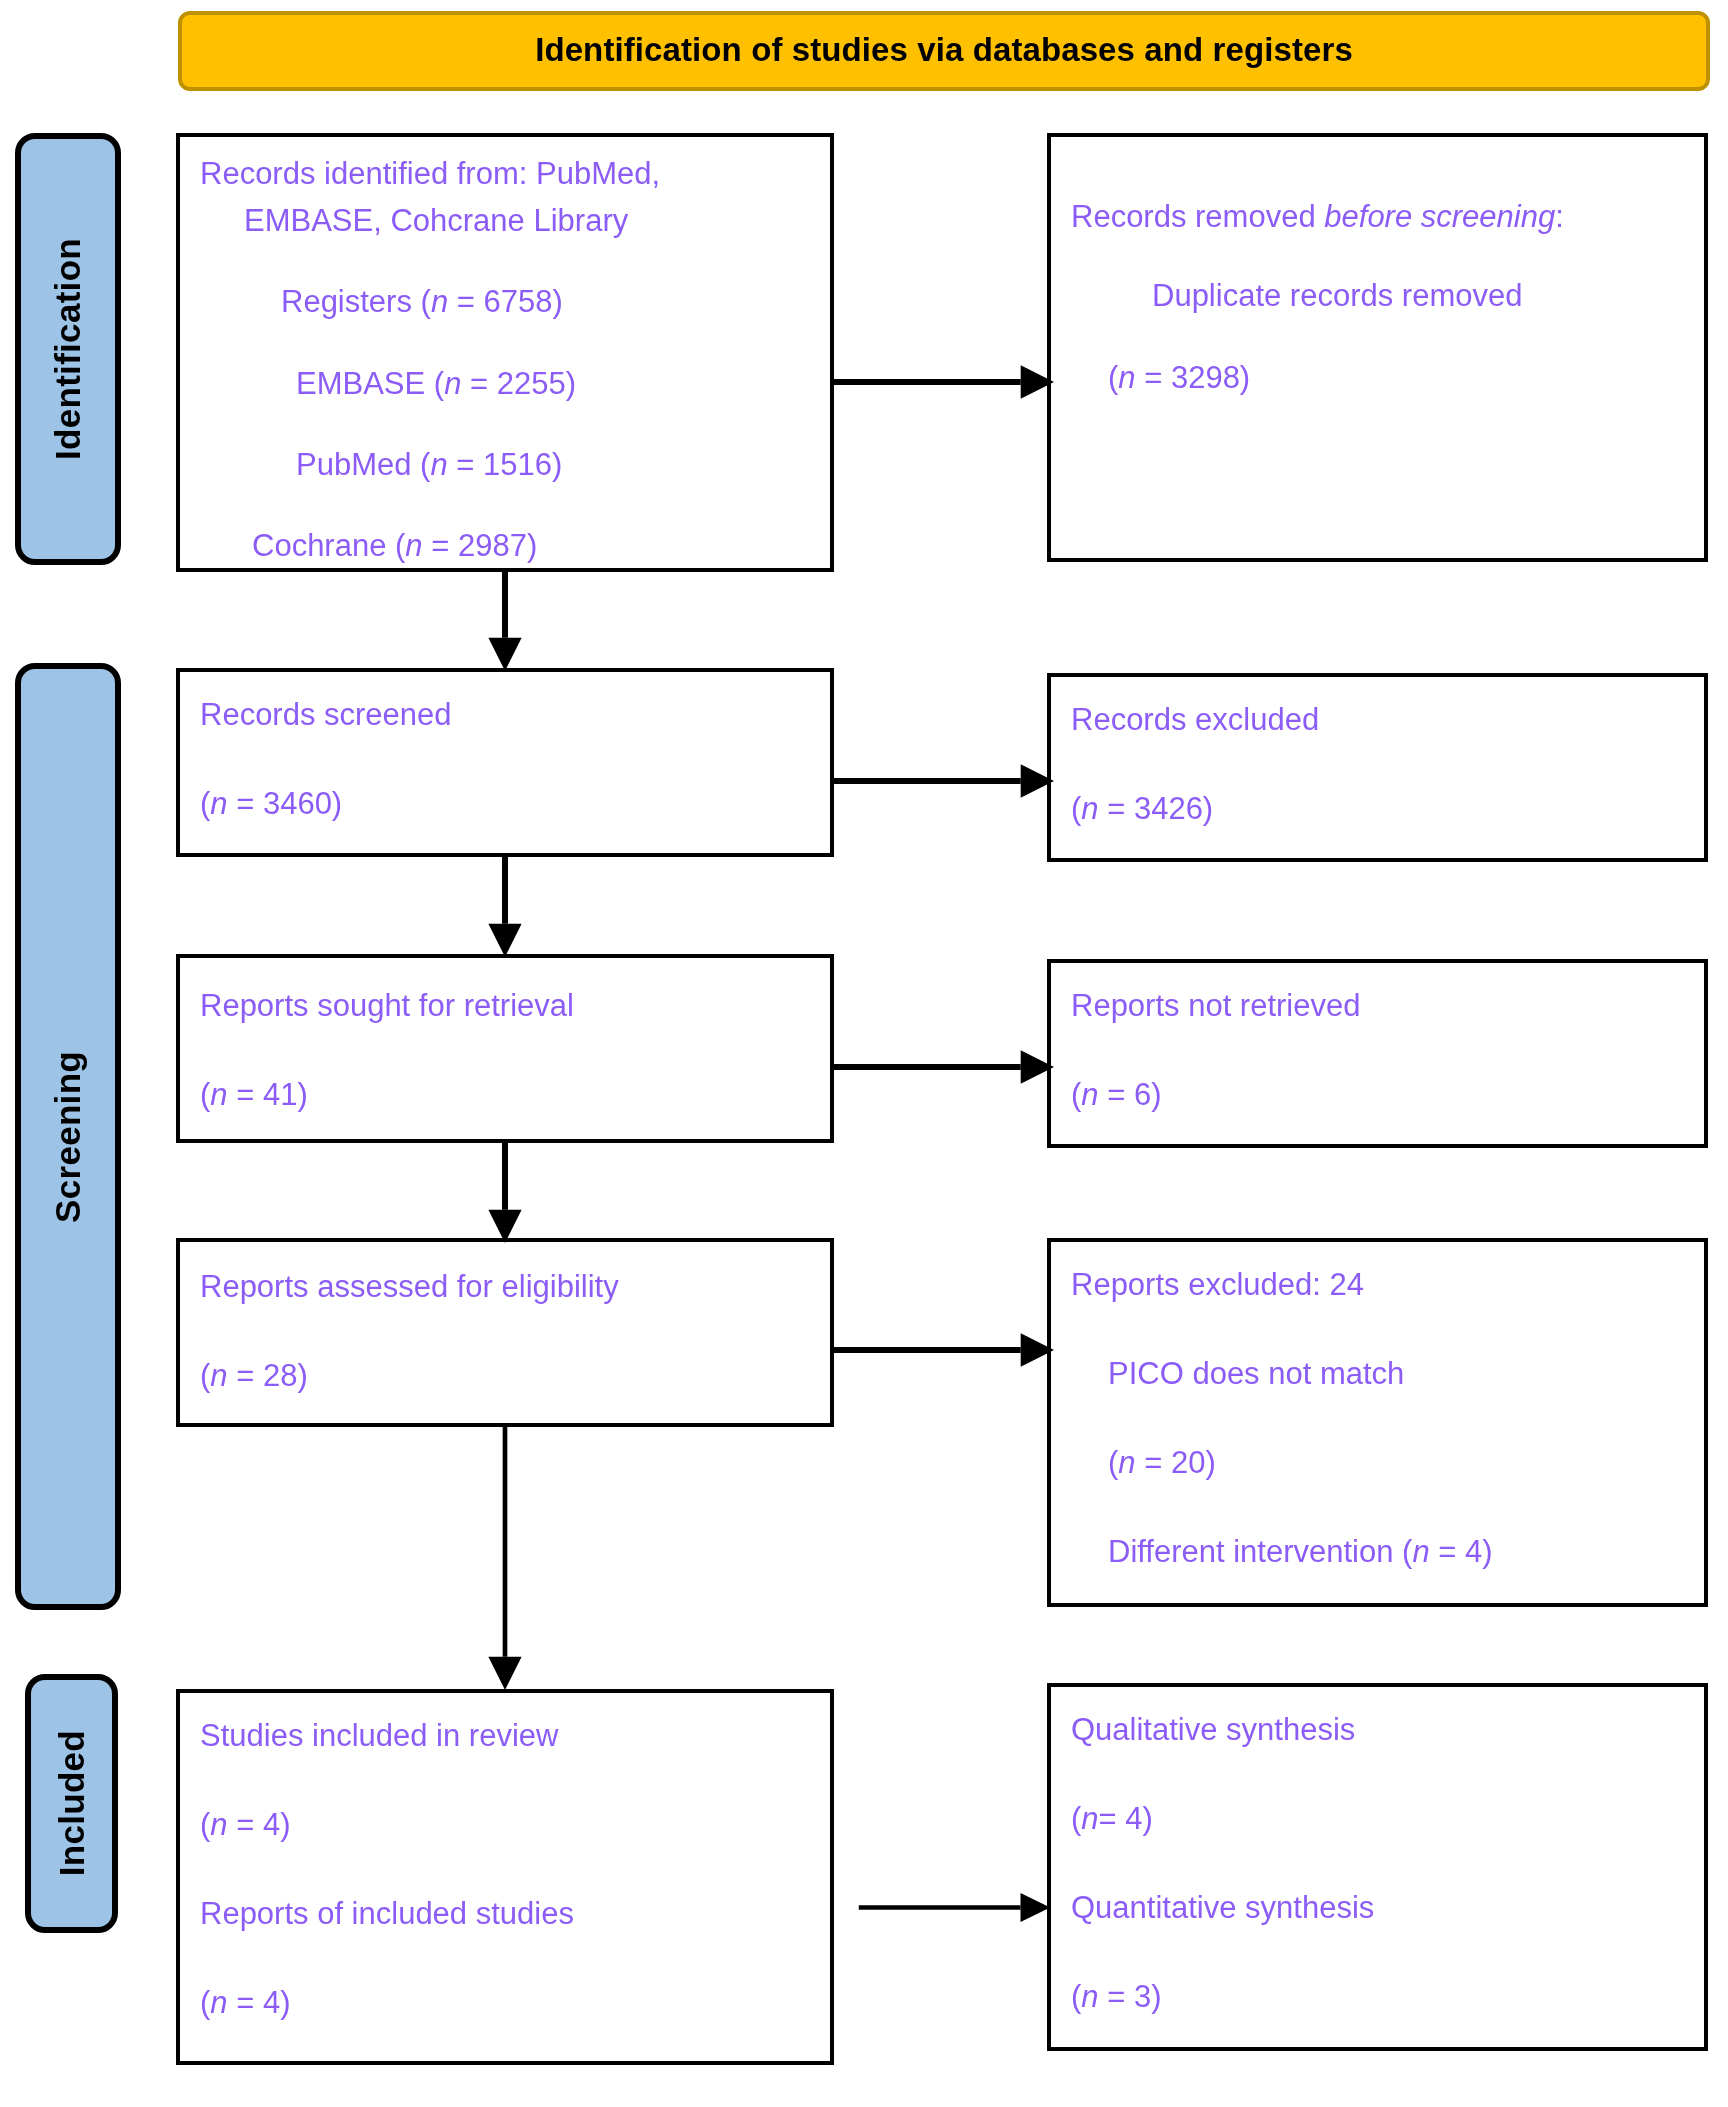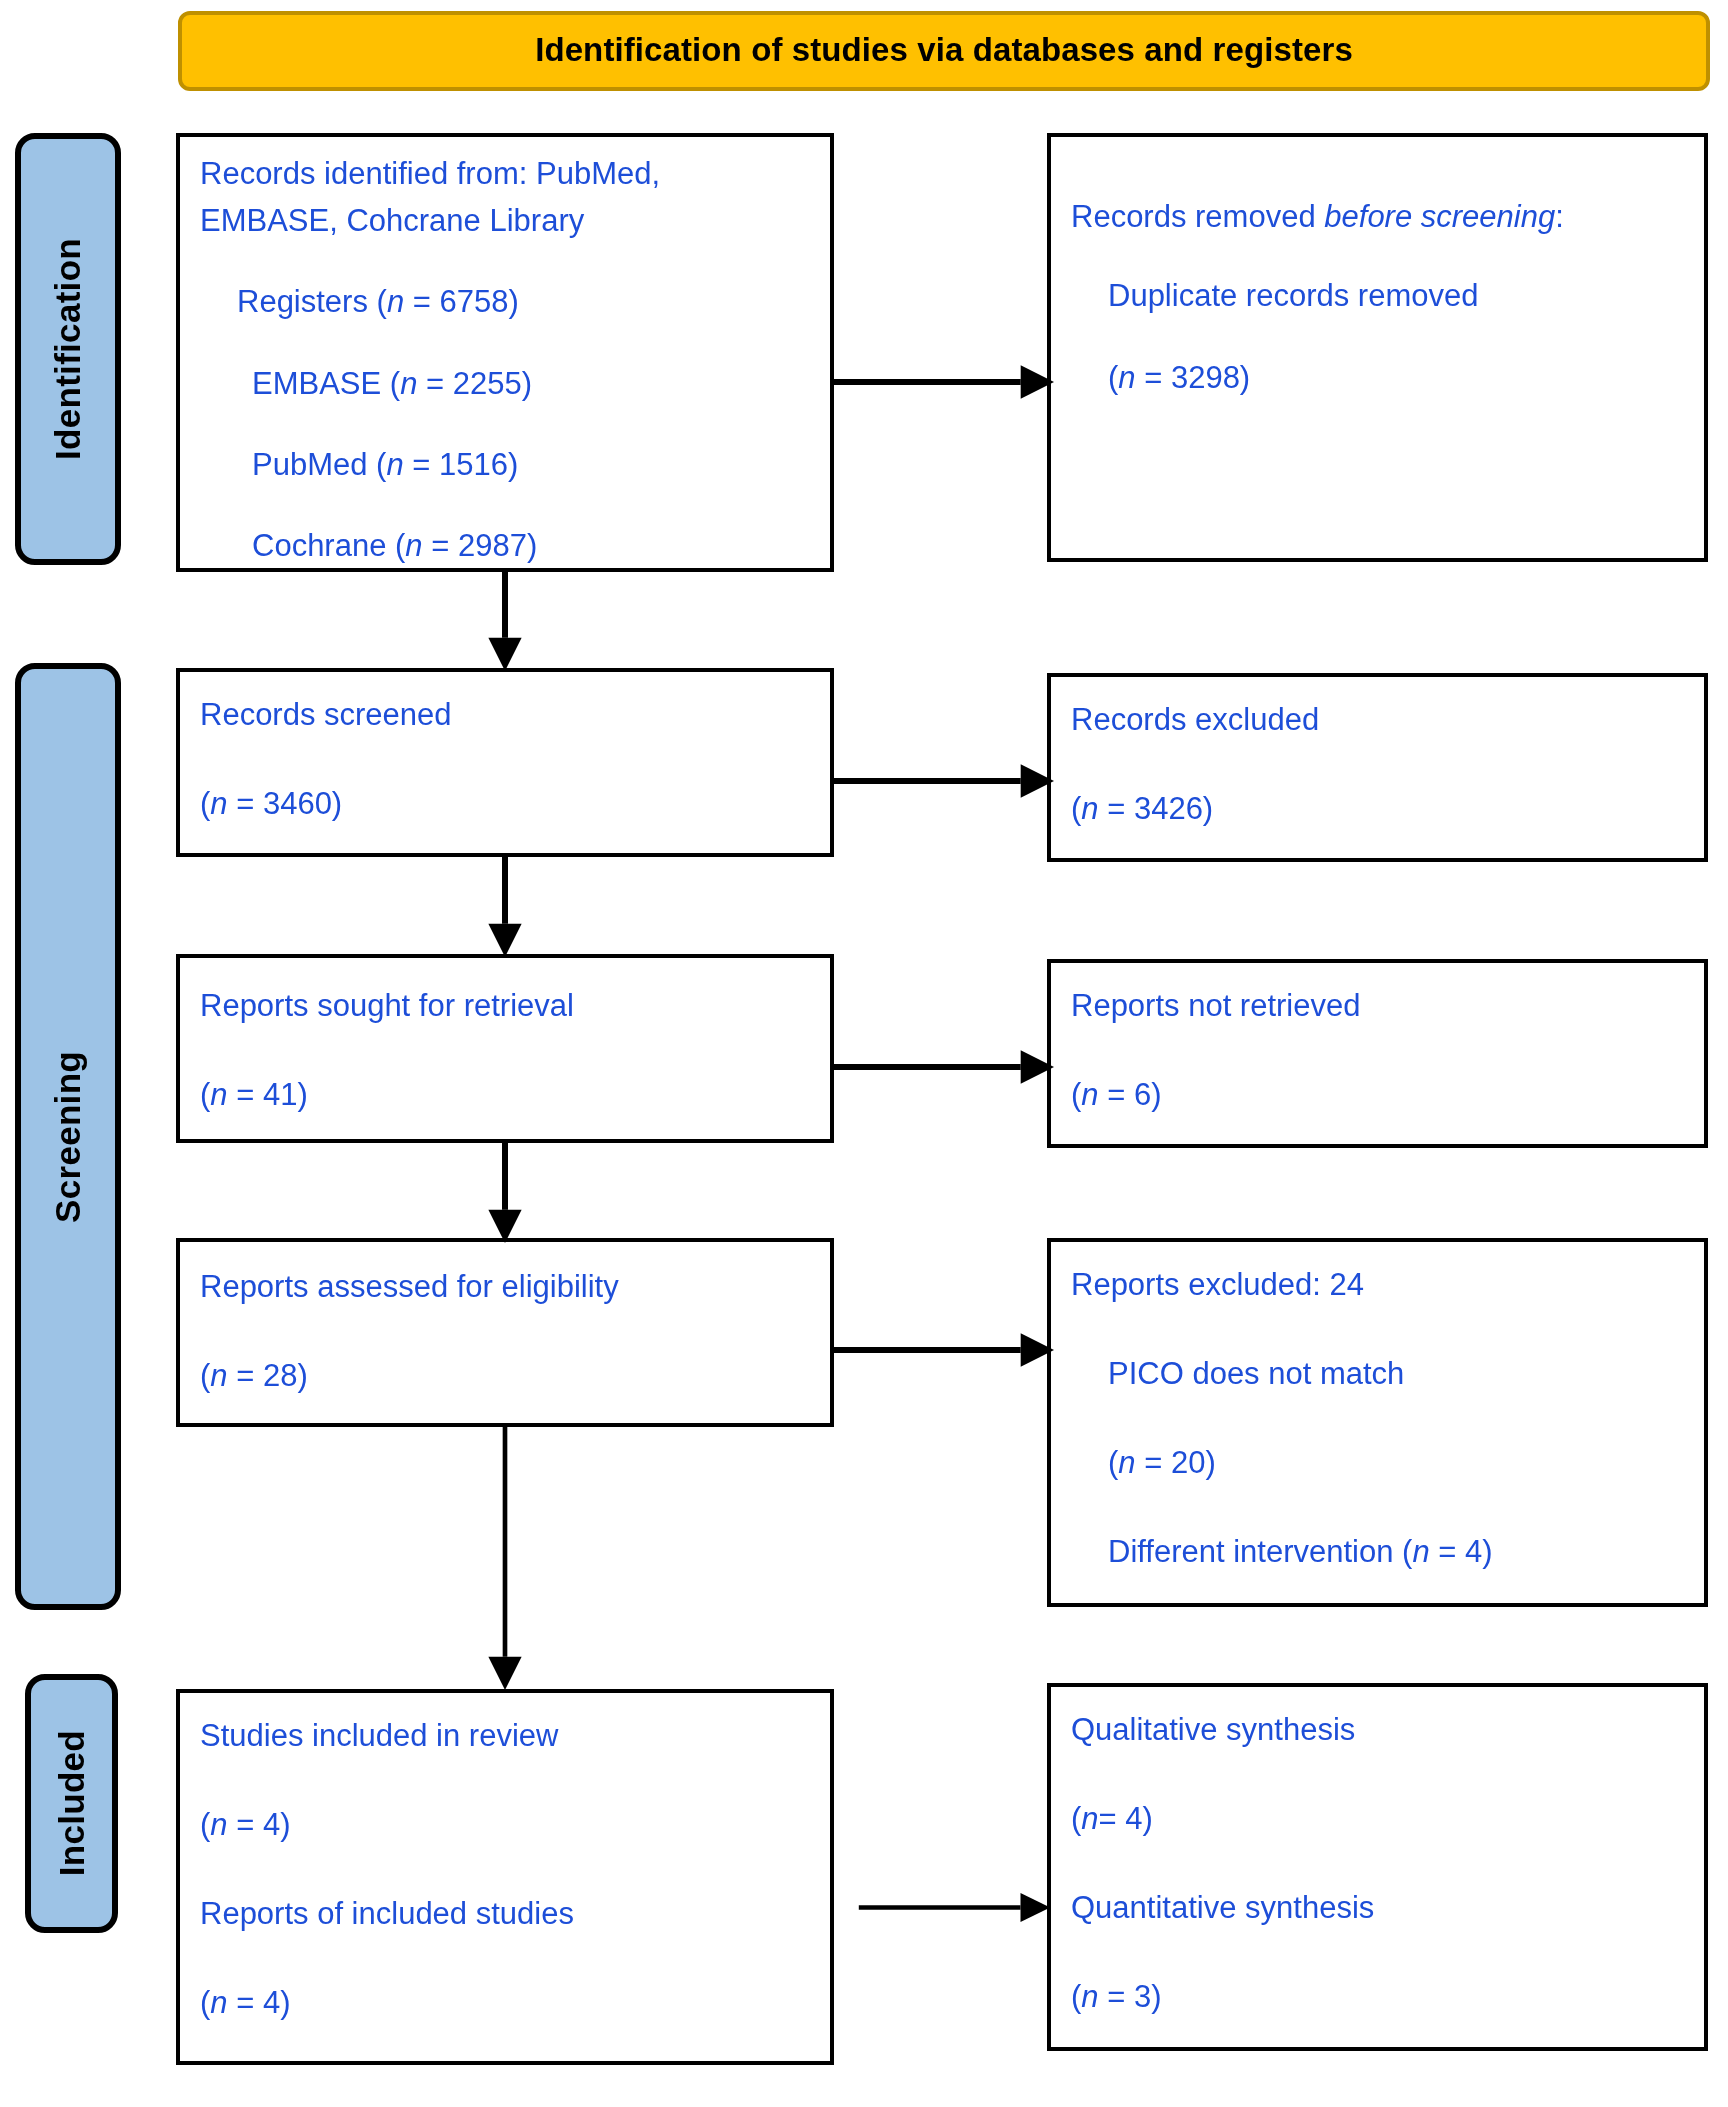--- a/index.html
+++ b/index.html
@@ -66,30 +66,30 @@
   
   .flow-box {
     position: absolute;
     background: #ffffff;
     border: 4.7px solid #000000;
     box-sizing: border-box;
     padding: 17.3px 20px 13.3px 20px;
   }
   .flow-box .line {
     font-size: 31px;
-    color: #1d4ed8;
+    color: #8b5cf6;
     line-height: 1.30;
     white-space: nowrap;
     margin: 0 0 17.3px 0;
   }
   .flow-box .line:last-child { margin-bottom: 0; }
   .flow-box .line.indent1 { padding-left: 52px; }
   .flow-box .line.indent-sm { padding-left: 37px; }
   .flow-box .line.tight { margin-bottom: 6.6px; }
-  .flow-box .line.gap-lg { margin-bottom: 41px; }
+  .flow-box .line.gap-lg { margin-bottom: 41px; margin-left: 44px; }
   .flow-box .line.gap-xl { margin-bottom: 49px; }
   .flow-box .line.gap-xxl { margin-bottom: 39px; }
   .ital { font-style: italic; }
 
   
   .conn { position: absolute; }
   .conn svg { display: block; overflow: visible; }
 </style>
 </head>
 <body>

